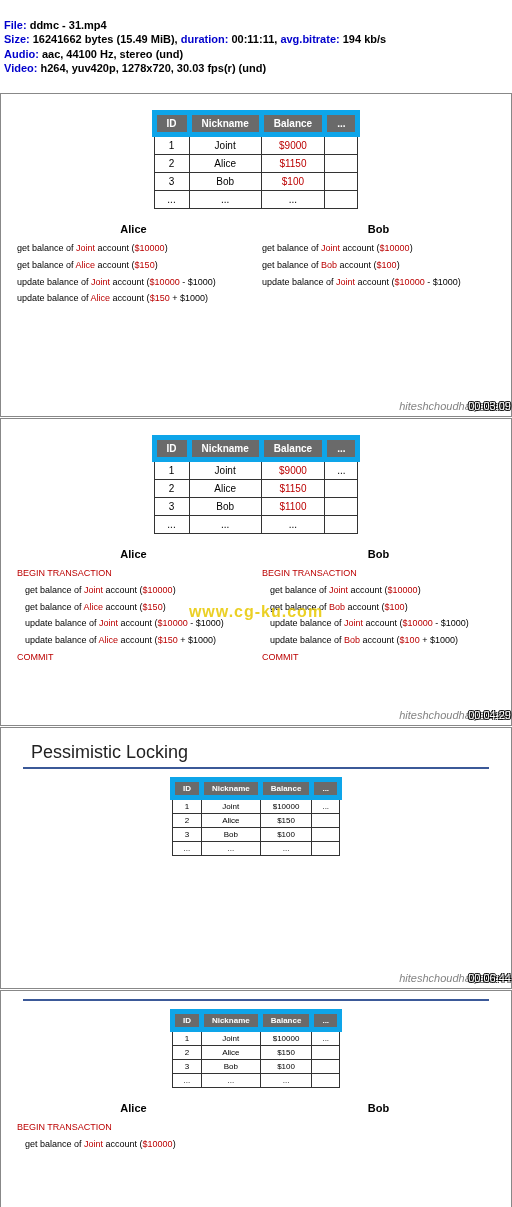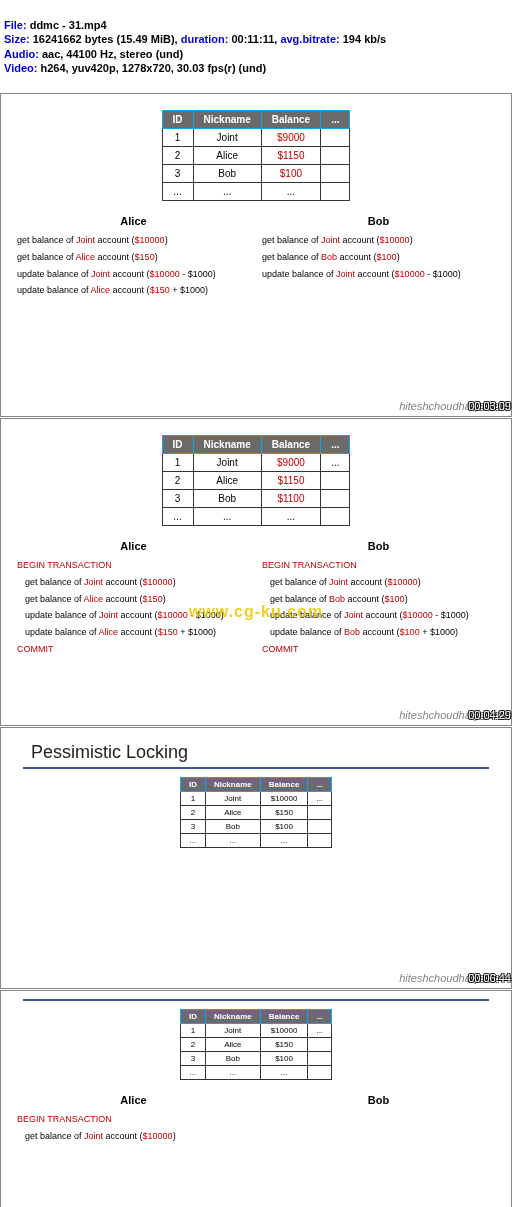--- a/index.html
+++ b/index.html
@@ -6,21 +6,21 @@
 body { width: 512px; background: #fff; font-family: Arial, sans-serif; font-size: 10px; }
 .header { background: #fff; padding: 18px 4px; }
 .header-line { color: #0000cc; font-weight: bold; font-size: 11px; line-height: 1.3; }
 .header-line .val { color: #000; font-weight: bold; }
 .frame { border: 1px solid #888; margin-bottom: 1px; background: #fff; position: relative; padding: 8px 10px 20px 10px; }
 .frame-1 { height: 324px; }
 .frame-2 { height: 308px; }
 .frame-3 { height: 262px; }
 .frame-4 { height: 272px; }
 table.data { border-collapse: collapse; margin: 8px auto 14px auto; }
-table.data th { background: #6a6a6a; color: #fff; border: 1px solid #0ea5e9; padding: 3px 10px; font-size: 10px; font-weight: bold; }
+table.data th { background: #6a6a6a; color: #fff; border: 5px solid #0ea5e9; padding: 3px 10px; font-size: 10px; font-weight: bold; }
 table.data td { border: 1px solid #333; padding: 3px 10px; font-size: 10px; text-align: center; }
 table.data td.bal { color: #b00; }
 table.small th { padding: 2px 8px; font-size: 8px; }
 table.small td { padding: 2px 8px; font-size: 8px; }
 .cols { display: flex; }
 .col { flex: 1; padding: 0 6px; }
 .colhead { font-weight: bold; text-align: center; font-size: 11px; margin-bottom: 8px; }
 .line { font-size: 9px; margin: 5px 0; line-height: 1.3; }
 .kw { color: #b00; }
 .tx { color: #b00; font-weight: normal; font-size: 9px; }

